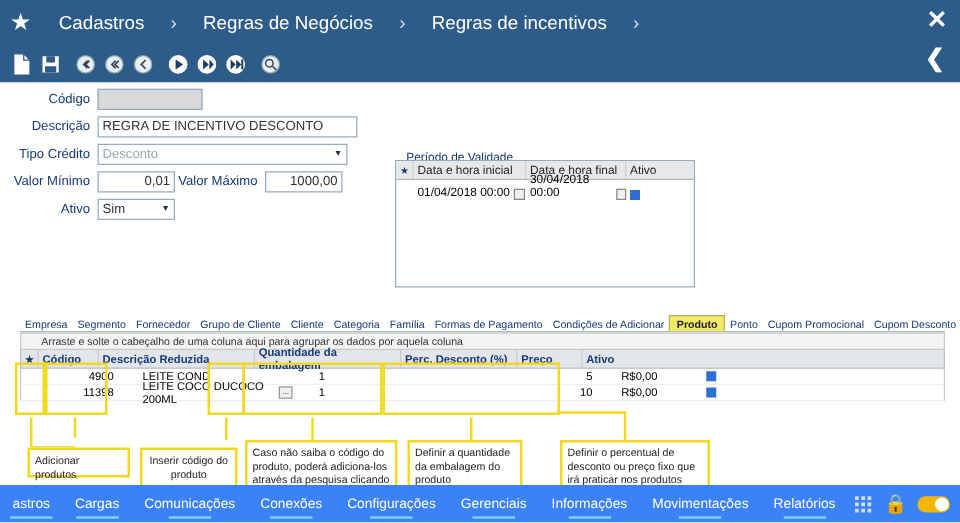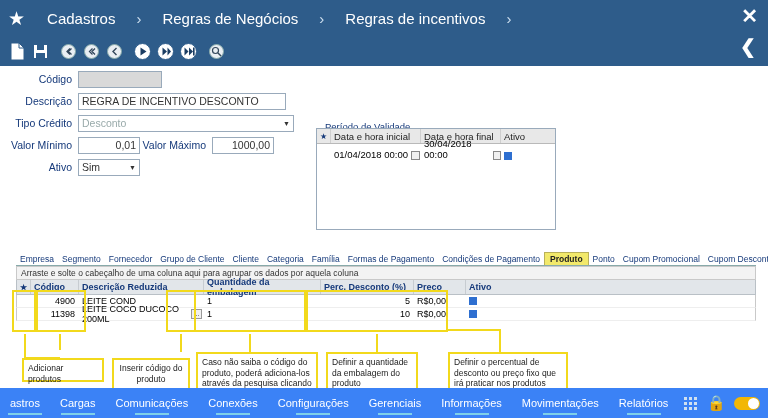--- a/index.html
+++ b/index.html
@@ -102,31 +102,32 @@
   }
   .tab.active {
     background:#f2e96b; border:1px solid #b9b05a; border-bottom:none;
     color:#222; font-weight:bold; padding:1px 5px;
   }
 
   
   .gridwrap { position:absolute; left:16px; top:200px; width:740px; }
   .drag-bar {
     height:14px; background:#f3f3f3; border:1px solid #c9c9c9;
-    font-size:8.5px; color:#333; display:flex; align-items:center; padding-left:4px;
+    font-size:8.5px; color:#333; display:flex; align-items:center; padding-left:16px;
   }
   .pg-head {
     display:flex; height:15px; background:#e2e6ea; border:1px solid #b9c0c6;
     border-top:none; font-size:9px; font-weight:bold; color:#15397a; align-items:center;
   }
   .pg-head .c { border-right:1px solid #c7ccd1; height:100%; display:flex; align-items:center; padding-left:3px;}
   .pg-row {
     display:flex; height:13px; font-size:9px; align-items:center;
     border-left:1px solid #c9c9c9; border-right:1px solid #c9c9c9;
     border-bottom:1px solid #eee;
+    gap:16px;
   }
   .pg-row .c { height:100%; display:flex; align-items:center; padding-left:3px; }
   .pg-row .c.r { justify-content:flex-end; padding-right:4px; }
   .btn-ell {
     width:11px;height:10px;border:1px solid #999;background:#f0f0f0;
     font-size:7px;line-height:8px;text-align:center;color:#333;
   }
   .plus { font-size:8px; color:#15397a; }
 
   
@@ -255,21 +256,21 @@
     <div class="frow">
       <div class="flabel">Código</div>
       <div class="fld gray" style="width:84px"></div>
     </div>
     <div class="frow">
       <div class="flabel">Descrição</div>
       <div class="fld" style="width:208px">REGRA DE INCENTIVO DESCONTO</div>
     </div>
     <div class="frow">
       <div class="flabel">Tipo Crédito</div>
-      <div class="sel" style="width:216px">
+      <div class="sel" style="width:200px">
         <span>Desconto</span>
         <span class="ar">▼</span>
       </div>
     </div>
     <div class="frow">
       <div class="flabel">Valor Mínimo</div>
       <div class="fld num" style="width:62px">0,01</div>
       <div class="flabel" style="width:72px">Valor Máximo</div>
       <div class="fld num" style="width:62px">1000,00</div>
     </div>
@@ -310,21 +311,21 @@
 
   <div class="tabs">
     <div class="tab">Empresa</div>
     <div class="tab">Segmento</div>
     <div class="tab">Fornecedor</div>
     <div class="tab">Grupo de Cliente</div>
     <div class="tab">Cliente</div>
     <div class="tab">Categoria</div>
     <div class="tab">Família</div>
     <div class="tab">Formas de Pagamento</div>
-    <div class="tab">Condições de Pagamento</div>
+    <div class="tab">Condições de Adicionar</div>
     <div class="tab active">Produto</div>
     <div class="tab">Ponto</div>
     <div class="tab">Cupom Promocional</div>
     <div class="tab">Cupom Desconto</div>
 
   </div>
 
   <div class="gridwrap">
     <div class="drag-bar">Arraste e solte o cabeçalho de uma coluna aqui para agrupar os dados por aquela coluna</div>
     <div class="pg-head">

